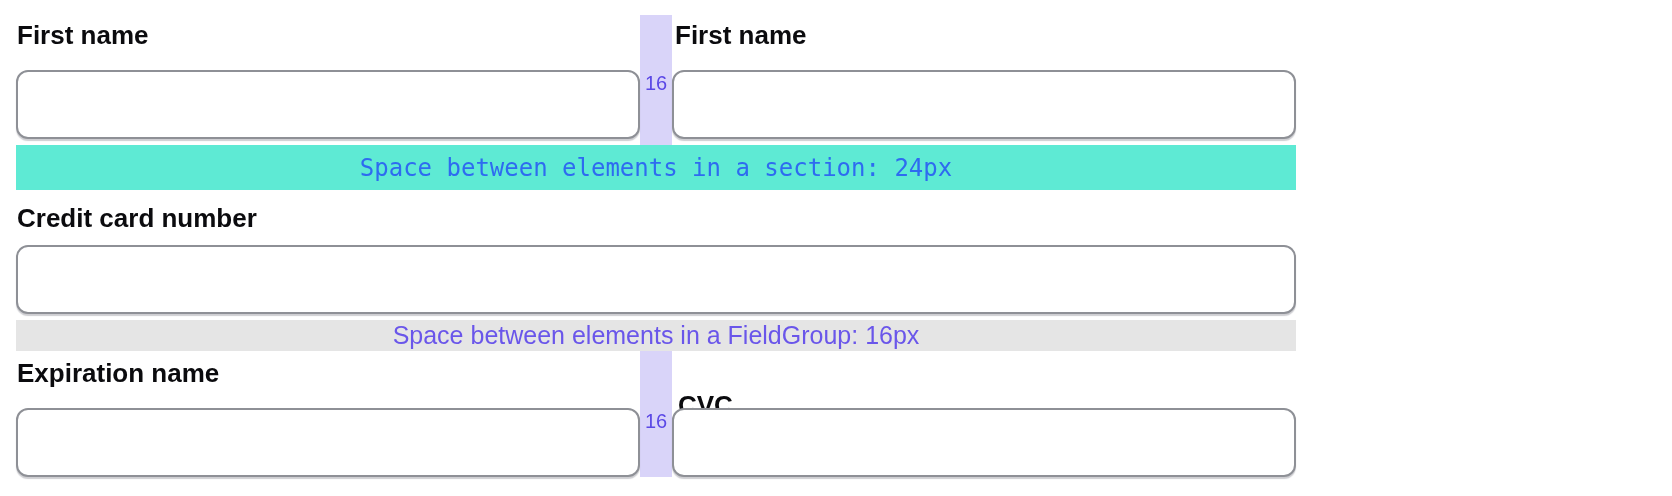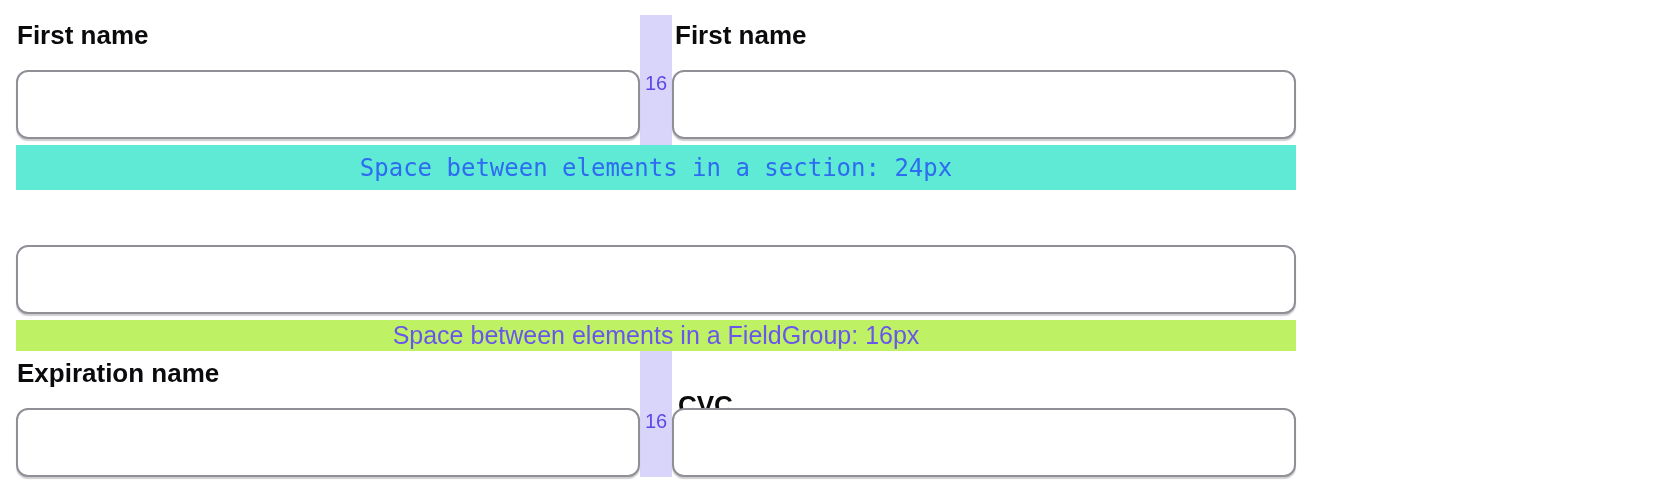--- a/index.html
+++ b/index.html
@@ -107,24 +107,25 @@
   <input class="text-input" id="input-first-name" type="text" value="" style="">
 
   <input class="text-input" id="input-last-name" type="text" value="" style="">
 
   <div class="gutter-size-label" id="gutter-label-top" style="color: rgb(91, 72, 230);">16</div>
 
   <div class="space-band" id="section-band" style="background-color: #5eead4;">
     <span style="color: rgb(46, 107, 240);">Space between elements in a section: 24px</span>
   </div>
 
+  <div class="field-label" id="label-credit-card">Credit card number</div>
 
   <input class="text-input" id="input-credit-card" type="text" value="" style="">
 
-  <div class="space-band" id="fieldgroup-band" style="background-color: #bef264;">
+  <div class="space-band" id="fieldgroup-band" style="background-color: #e5e5e5;">
     <span style="color: rgb(106, 86, 234);">Space between elements in a FieldGroup: 16px</span>
   </div>
 
   <div class="gutter-strip" id="gutter-strip-bottom" style="background-color: rgb(217, 212, 249);"></div>
 
   <div class="field-label" id="label-expiration">Expiration name</div>
 
   <div class="field-label" id="label-cvc">CVC</div>
 
   <input class="text-input" id="input-expiration" type="text" value="" style="">

